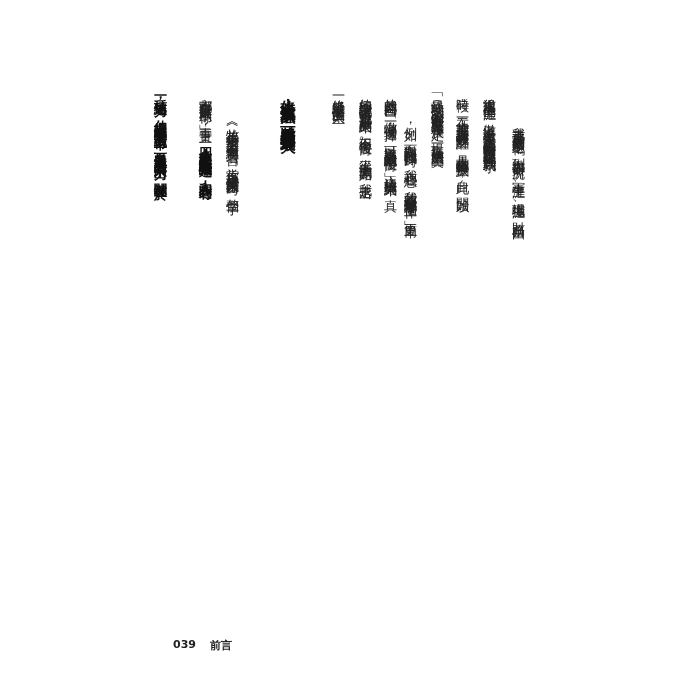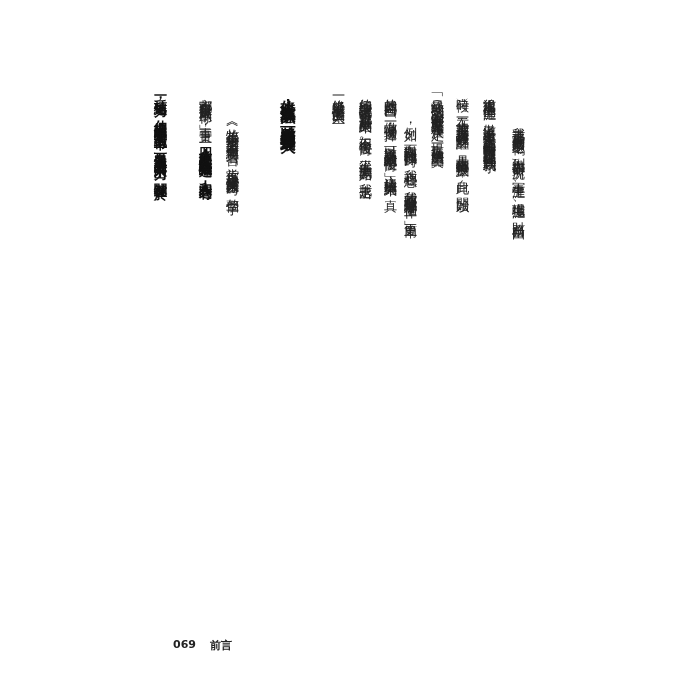--- a/index.html
+++ b/index.html
@@ -80,17 +80,17 @@
   <div class="col" style="left:355px;">的極少讓我後悔（不一定都是最好的結果，但不會後悔）。從三十五歲開始，我走出了</div>
   <div class="col" style="left:328px;">一條幾乎沒有悔恨的人生。</div>
 
   <div class="heading">修改人生演算法，可將內在原力發揮到最大</div>
 
   <div class="col indent" style="left:222px;">《牧羊少年奇幻之旅》書中有一句經典名言：「當你真心渴望某樣東西時，整個宇</div>
   <div class="col" style="left:195px;"><span>宙都會聯合起來幫助你。」事實上，</span><span class="boldspan" style="font-family:'DejaVu Sans','Liberation Sans',sans-serif;font-weight:bold;color:#111;">四十多年來的人生體驗讓我知道，人和人之間有</span></div>
   <div class="col bold" style="left:150px;">一種連結力，伸出援手的並不是宇宙或上帝，而是透過許多人共同來出力，關鍵在於</div>
 
   <div class="footer">
-    <span>069</span>
+    <span>039</span>
     <span>前言</span>
   </div>
 
 </div>
 
 </body></html>

